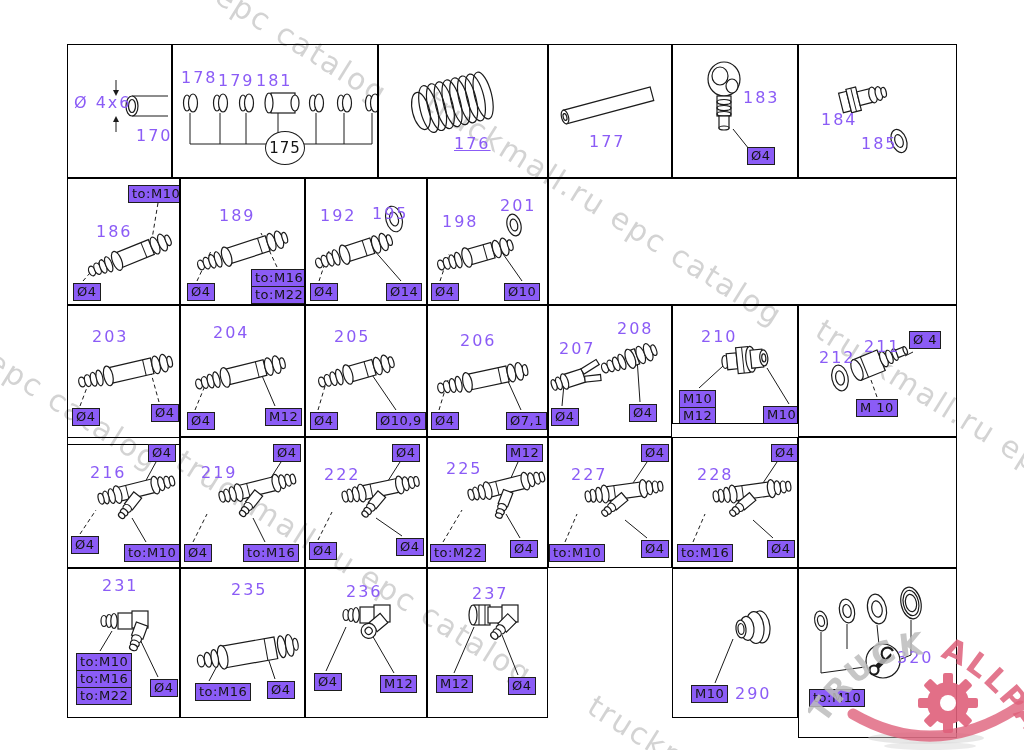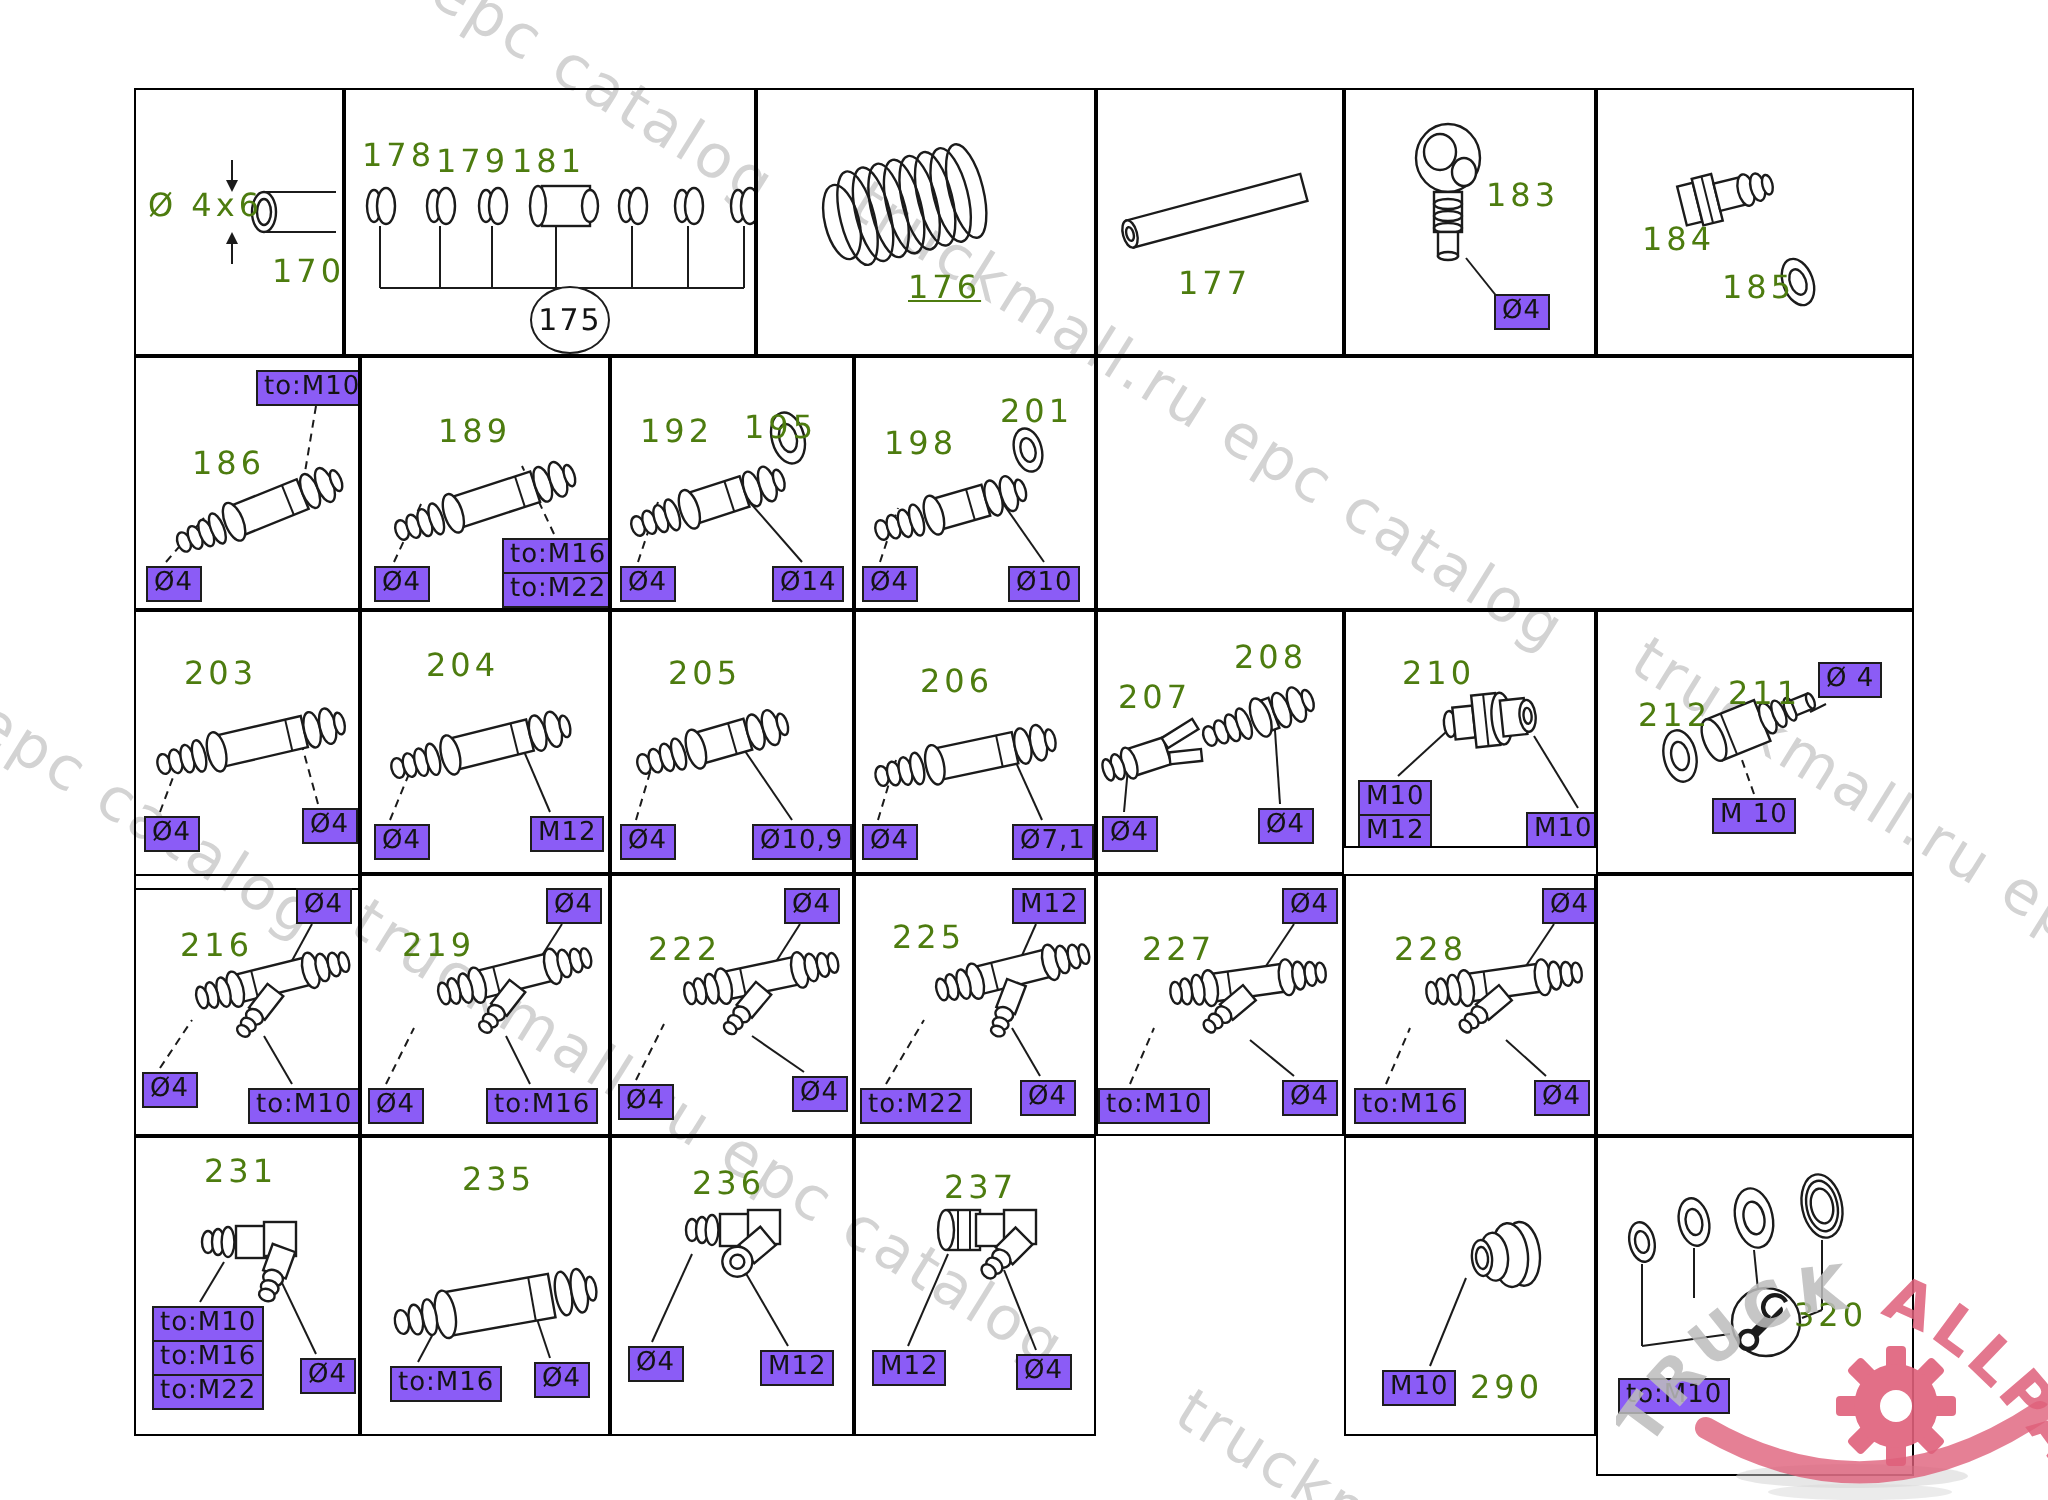--- a/index.html
+++ b/index.html
@@ -4,21 +4,21 @@
 <style>
   html,body{margin:0;padding:0;background:#fff;}
   .page{position:relative;width:1024px;height:750px;background:#fff;overflow:hidden;
         font-family:"DejaVu Sans",sans-serif;color:#141414;}
   .wm{position:absolute;white-space:nowrap;font-size:30px;letter-spacing:2px;
       color:rgba(145,145,145,0.40);transform:rotate(32deg);transform-origin:0 0;z-index:1;}
   #grid{position:absolute;left:0;top:0;width:1024px;height:750px;z-index:2;}
   .cell{position:absolute;border:1px solid #000;box-sizing:border-box;overflow:hidden;background:transparent;}
   .cell svg{position:absolute;left:0;top:0;}
   .lbl{position:absolute;white-space:nowrap;line-height:18px;z-index:3;}
-  .pn{font-size:16px;letter-spacing:2px;color:#4d7c0f;}
+  .pn{font-size:16px;letter-spacing:2px;color:#8b5cf6;}
   .box{font-size:13px;letter-spacing:0.5px;border:1px solid #1d1d1d;background:#8b5cf6;
        padding:0 3px;line-height:16px;}
   .mbox{padding:0;}
   .mbox span{display:block;border-bottom:1px solid #1d1d1d;padding:0 3px;line-height:16px;}
   .mbox span:last-child{border-bottom:none;}
   .circ{border:1.5px solid #1d1d1d;border-radius:50%;width:38px;height:32px;line-height:32px;
         text-align:center;background:#fff;font-size:15px;letter-spacing:1px;}
   #brand{position:absolute;left:808px;top:556px;z-index:4;}
 </style>
 </head>
@@ -74,21 +74,21 @@
             <line x1="157" y1="10" x2="157" y2="41" stroke="#1b1b1b" stroke-width="1"></line>
             <ellipse cx="182" cy="0" rx="3.5" ry="8" fill="#fff" stroke="#1b1b1b" stroke-width="1.2"></ellipse>
             <ellipse cx="188" cy="0" rx="4.5" ry="9" fill="#fff" stroke="#1b1b1b" stroke-width="1.2"></ellipse>
             <line x1="185" y1="10" x2="185" y2="41" stroke="#1b1b1b" stroke-width="1"></line>
             <line x1="3" y1="41" x2="185" y2="41" stroke="#1b1b1b" stroke-width="1"></line>
           </g>
         </svg>
         <div class="lbl pn" style="left: 8px; top: 24px;">178</div>
         <div class="lbl pn" style="left: 45px; top: 27px;">179</div>
         <div class="lbl pn" style="left: 83px; top: 27px;">181</div>
-        <div class="lbl circ" style="left: 92px; top: 86px; margin-top: 12px;">175</div>
+        <div class="lbl circ" style="left: 92px; top: 86px;">175</div>
       </div>
       <div class="cell" style="left: 378px; top: 44px; width: 170px; height: 134px;">
         <svg width="170" height="134">
           <g transform="translate(42,66) rotate(-14)">
             <ellipse cx="0" cy="0" rx="8.5" ry="19" fill="none" stroke="#1b1b1b" stroke-width="1.2"></ellipse>
             <ellipse cx="8" cy="0" rx="8.5" ry="24" fill="none" stroke="#1b1b1b" stroke-width="1.2"></ellipse>
             <ellipse cx="16" cy="0" rx="8.5" ry="24" fill="none" stroke="#1b1b1b" stroke-width="1.2"></ellipse>
             <ellipse cx="24" cy="0" rx="8.5" ry="24" fill="none" stroke="#1b1b1b" stroke-width="1.2"></ellipse>
             <ellipse cx="32" cy="0" rx="8.5" ry="24" fill="none" stroke="#1b1b1b" stroke-width="1.2"></ellipse>
             <ellipse cx="40" cy="0" rx="8.5" ry="24" fill="none" stroke="#1b1b1b" stroke-width="1.2"></ellipse>

